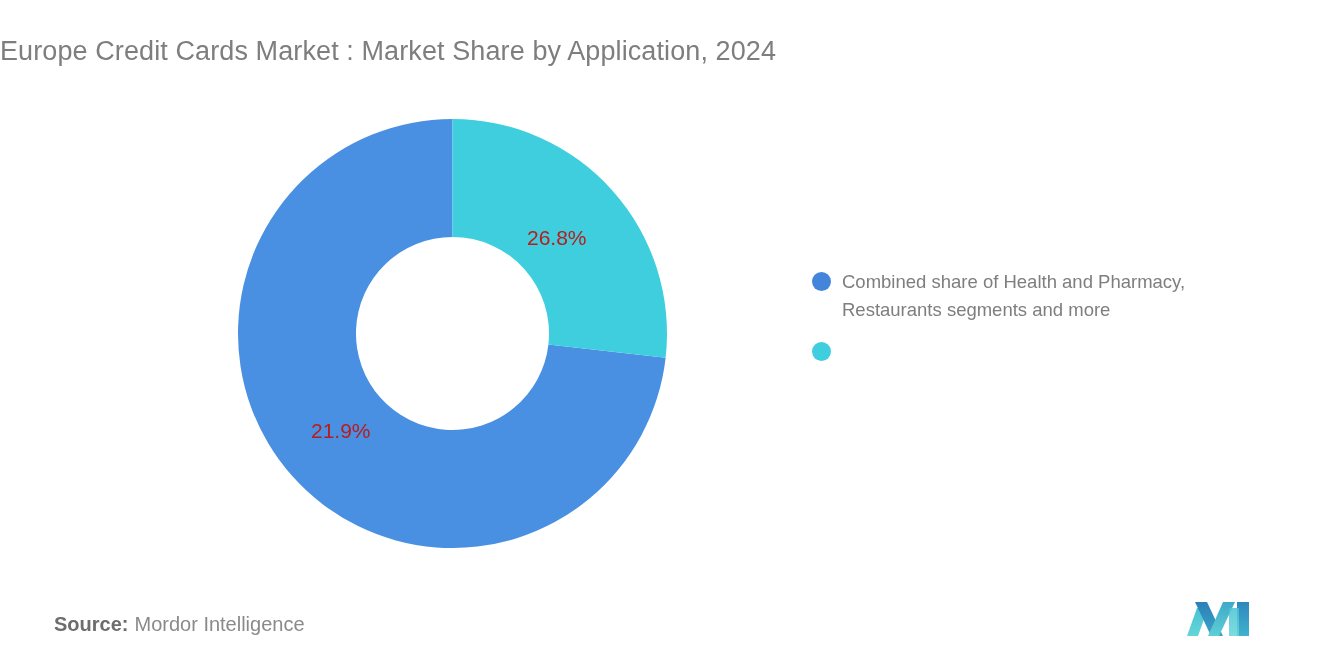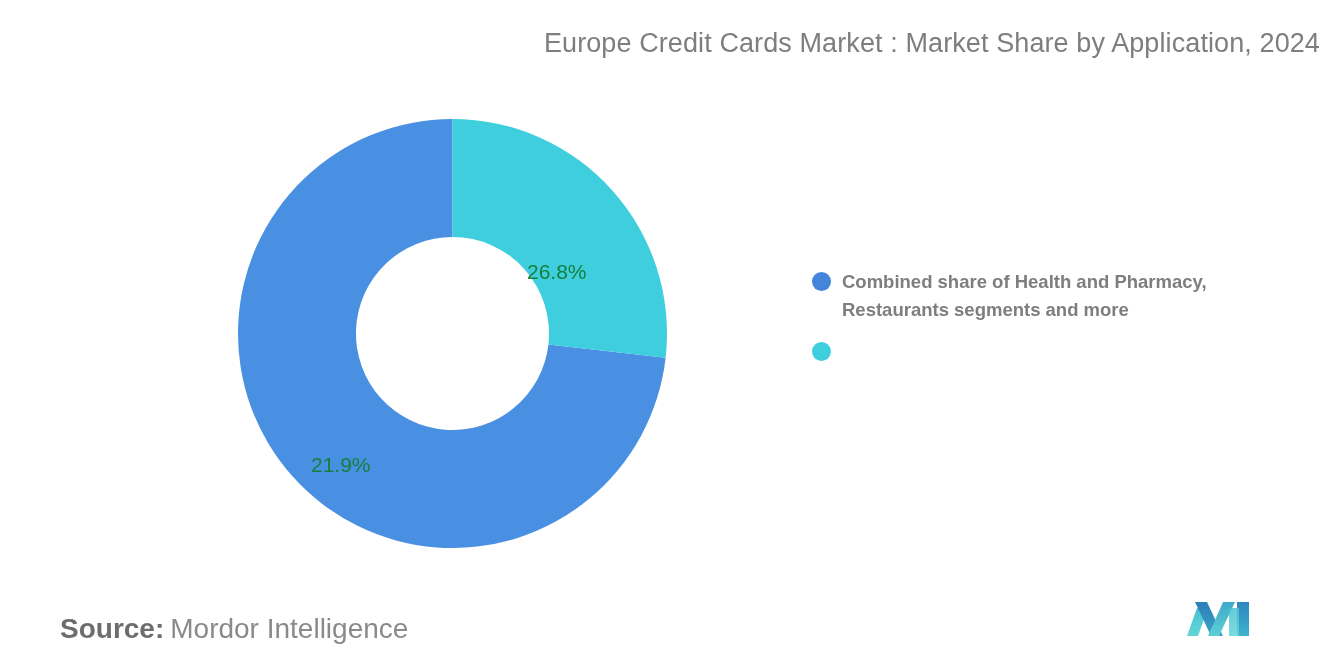--- a/index.html
+++ b/index.html
@@ -18,23 +18,23 @@
     position: relative;
     width: 1320px;
     height: 665px;
     background: #ffffff;
   }
 
   
   .chart-title {
     position: absolute;
     left: 0;
-    top: 28px;
+    top: 36px;
     width: 1320px;
-    text-align: right;
+    text-align: left;
     font-size: 27px;
     font-weight: 400;
     color: #7e7e7e;
     letter-spacing: 0.1px;
     white-space: nowrap;
   }
 
   
   .donut-wrap {
     position: absolute;
@@ -42,23 +42,22 @@
     top: 119px;
     width: 429px;
     height: 429px;
   }
   .donut-svg { display: block; }
 
   .slice-label {
     position: absolute;
     font-size: 21px;
     font-weight: 400;
-    color: #15803d;
+    color: #b91c1c;
     white-space: nowrap;
-    margin-top: 34px;
   }
   .slice-label.teal-label { left: 527px; top: 226px; }
   .slice-label.blue-label { left: 311px; top: 419px; }
 
   
   .legend {
     position: absolute;
     left: 812px;
     top: 268px;
     width: 470px;
@@ -73,30 +72,30 @@
     width: 19px;
     height: 19px;
     border-radius: 50%;
     margin-top: 4px;
     margin-right: 11px;
   }
   .legend-label {
     font-size: 18.5px;
     line-height: 28px;
     color: #7e7e7e;
-    font-weight: 700;
+    font-weight: 400;
     max-width: 418px;
   }
 
   
   .source-line {
     position: absolute;
-    left: 60px;
+    left: 54px;
     top: 613px;
-    font-size: 28px;
+    font-size: 20px;
     color: #7e7e7e;
     white-space: nowrap;
   }
   .source-label {
     font-weight: 700;
     color: #6d6d6d;
   }
   .source-value {
     font-weight: 400;
     color: #8a8a8a;

